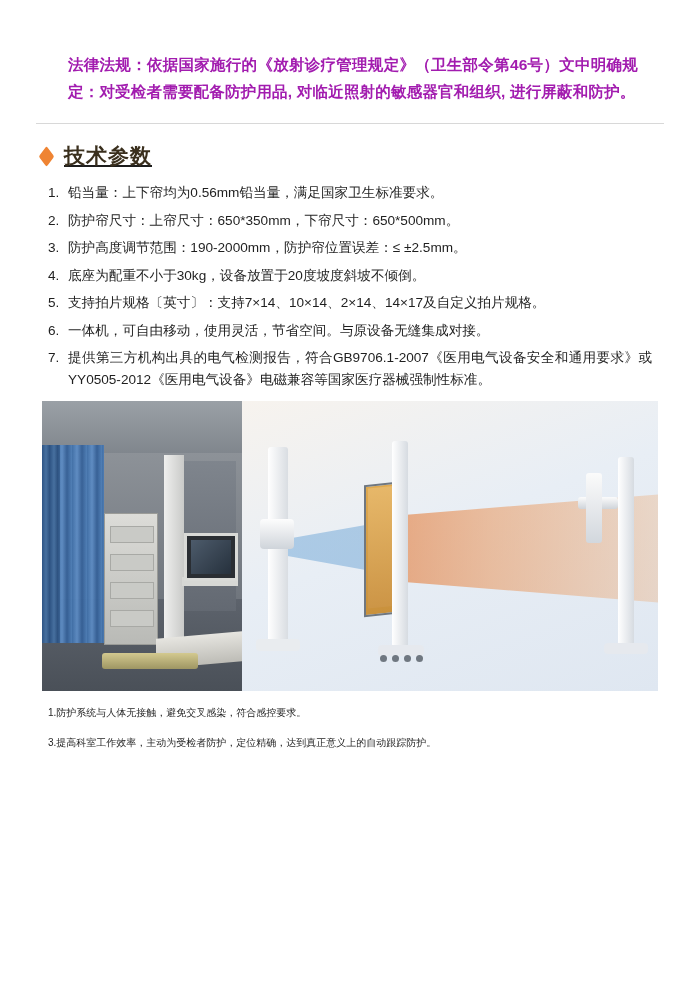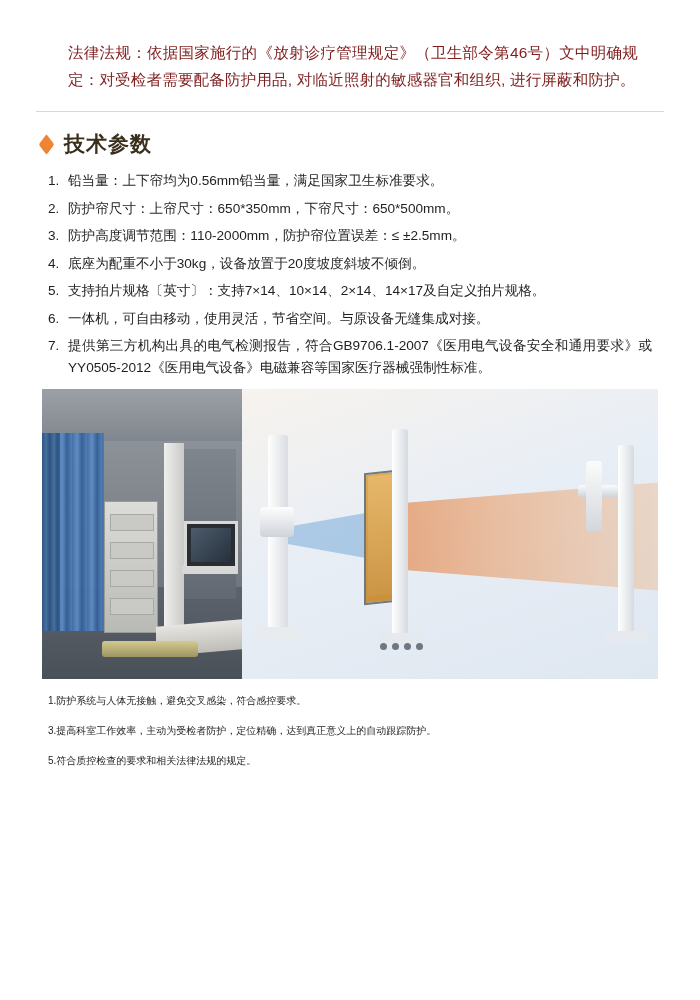--- a/index.html
+++ b/index.html
@@ -17,40 +17,41 @@
   .page {
     position: relative;
     width: 700px;
     height: 1000px;
     box-sizing: border-box;
     padding: 0 34px;
   }
 
   
   .legal {
-    margin-top: 40px;
-    color: #7f1d1d;
+    margin-top: 52px;
+    color: #a21caf;
     font-size: 15.5px;
     line-height: 1.72;
-    font-weight: 400;
+    font-weight: 700;
     text-align: justify;
     letter-spacing: 0.2px;
     padding: 0 28px 0 34px;
   }
   .legal-rule {
     margin: 18px 2px 0 2px;
     height: 1px;
     background: #d8d8d8;
   }
 
   
   .section-head {
     display: flex;
     align-items: center;
     margin: 18px 0 4px 6px;
+    text-decoration: underline;
   }
   .diamond {
     width: 13px;
     height: 13px;
     background: #ef8433;
     transform: rotate(45deg) skew(8deg, 8deg);
     border-radius: 2px;
     margin-right: 11px;
     flex: 0 0 auto;
   }
@@ -282,21 +283,21 @@
     <li>
       <span class="num">1.</span>
       <span class="txt">铅当量：上下帘均为0.56mm铅当量，满足国家卫生标准要求。</span>
     </li>
     <li>
       <span class="num">2.</span>
       <span class="txt">防护帘尺寸：上帘尺寸：650*350mm，下帘尺寸：650*500mm。</span>
     </li>
     <li>
       <span class="num">3.</span>
-      <span class="txt">防护高度调节范围：110-2000mm，防护帘位置误差：≤ ±2.5mm。</span>
+      <span class="txt">防护高度调节范围：190-2000mm，防护帘位置误差：≤ ±2.5mm。</span>
     </li>
     <li>
       <span class="num">4.</span>
       <span class="txt">底座为配重不小于30kg，设备放置于20度坡度斜坡不倾倒。</span>
     </li>
     <li>
       <span class="num">5.</span>
       <span class="txt">支持拍片规格〔英寸〕：支持7×14、10×14、2×14、14×17及自定义拍片规格。</span>
     </li>
     <li>
@@ -354,16 +355,15 @@
       <div class="dg-rpost"></div>
       <div class="dg-rpost-base"></div>
     </div>
 
   </div>
 
 
   <ul class="feature-list">
     <li>1.防护系统与人体无接触，避免交叉感染，符合感控要求。</li>
     <li>3.提高科室工作效率，主动为受检者防护，定位精确，达到真正意义上的自动跟踪防护。</li>
-    <li>5.符合质控检查的要求和相关法律法规的规定。</li>
   </ul>
 
 </div>
 
 </body></html>

